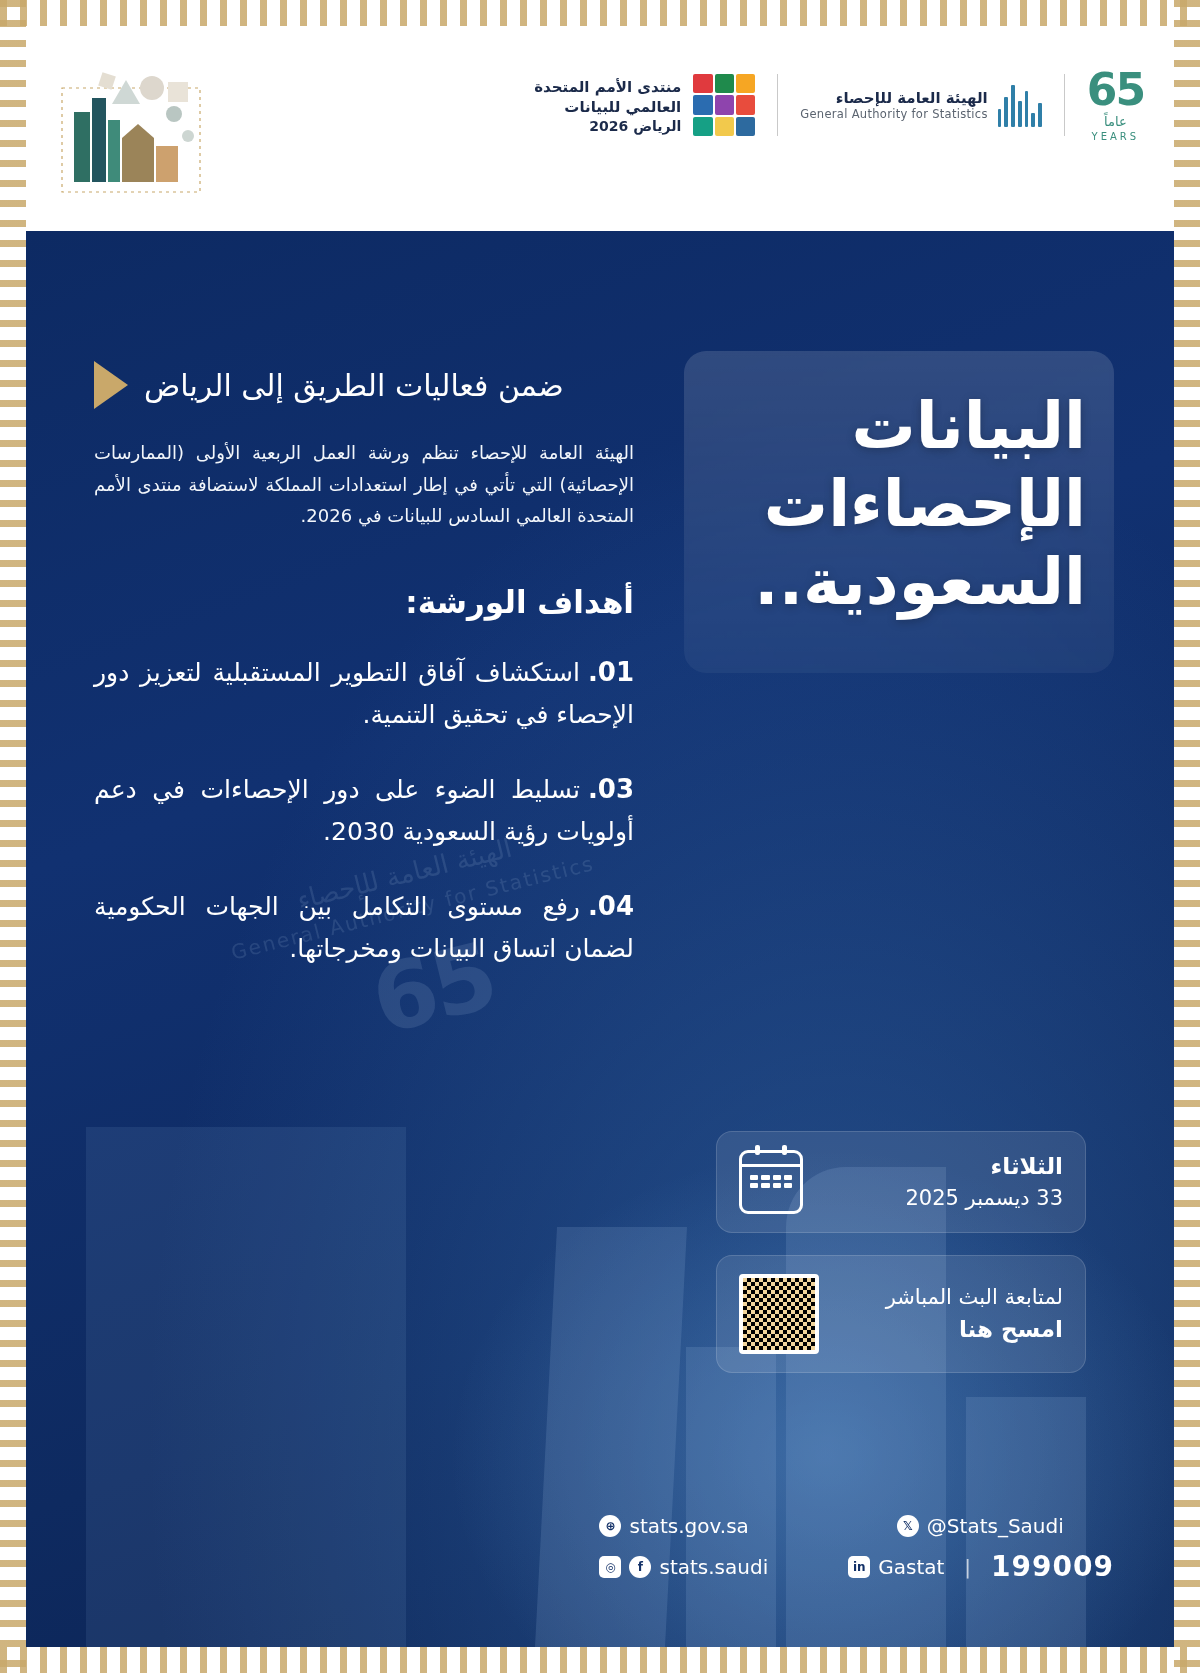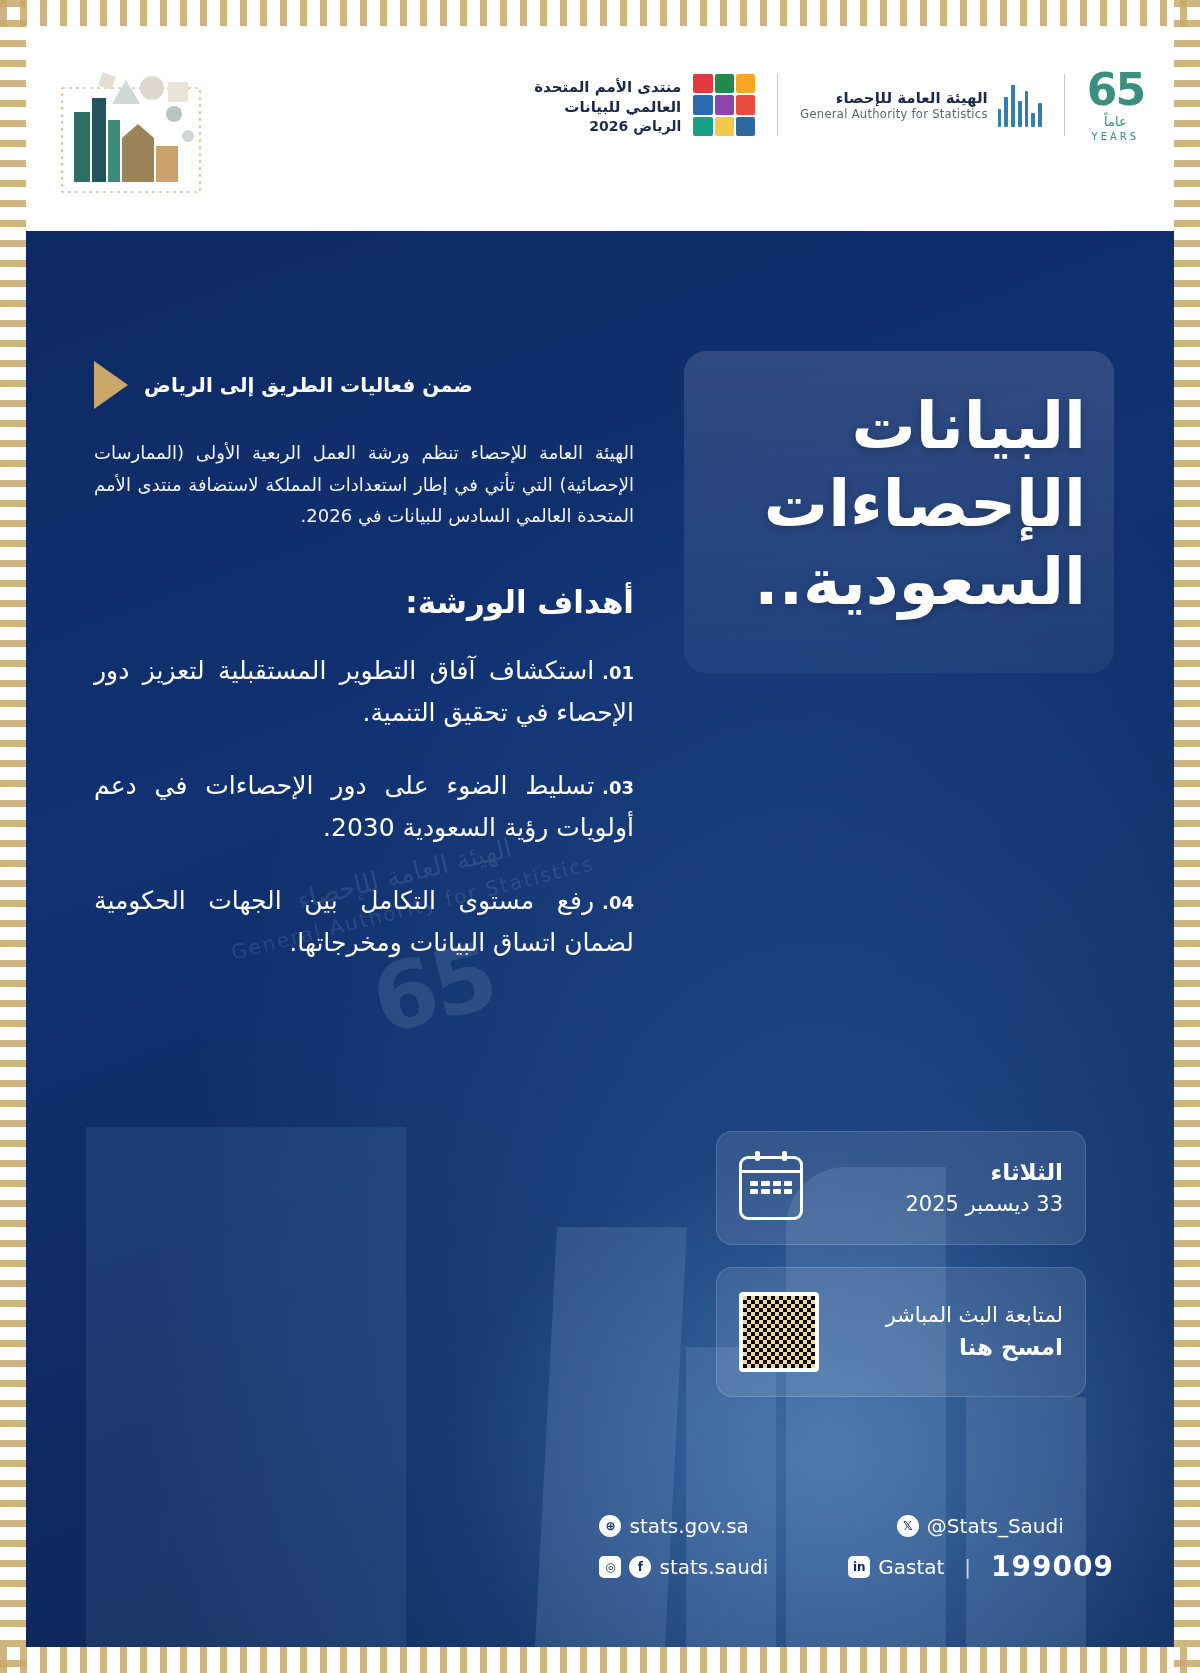--- a/index.html
+++ b/index.html
@@ -256,21 +256,21 @@
     top: 900px;
     width: 370px;
   }
   .chip {
     display: flex;
     align-items: center;
     gap: 18px;
     background: rgba(255,255,255,.10);
     border: 1px solid rgba(255,255,255,.14);
     border-radius: 16px;
-    padding: 24px 22px;
+    padding: 18px 22px;
     margin-bottom: 22px;
     color: #fff;
   }
   .chip .chip-text {
     flex: 1;
     text-align: right;
     line-height: 1.45;
   }
   .chip .line1 { font-size: 23px; font-weight: bold; }
   .chip .line2 { font-size: 21px; }
@@ -369,22 +369,22 @@
     direction: rtl;
   }
   .kicker-row {
     display: flex;
     align-items: center;
     gap: 16px;
     flex-direction: row-reverse;
     justify-content: flex-start;
   }
   .kicker {
-    font-size: 20px;
-    font-weight: bold;
+    font-size: 30px;
+    font-weight: normal;
     color: #ffffff;
     line-height: 1.3;
   }
   .tri {
     width: 0; height: 0;
     border-top: 24px solid transparent;
     border-bottom: 24px solid transparent;
     border-left: 34px solid #c9a86a;
     flex: 0 0 auto;
   }
@@ -401,21 +401,21 @@
     font-weight: bold;
   }
   .goal {
     margin-top: 30px;
     font-size: 25px;
     line-height: 1.7;
     text-align: justify;
   }
   .goal .num {
     font-weight: bold;
-    font-size: 18px;
+    font-size: 26px;
     margin-left: 8px;
   }
 </style>
 </head>
 <body>
 
 <div class="poster">
 
   <div class="edge-strip top"></div>
   <div class="edge-strip bottom"></div>

